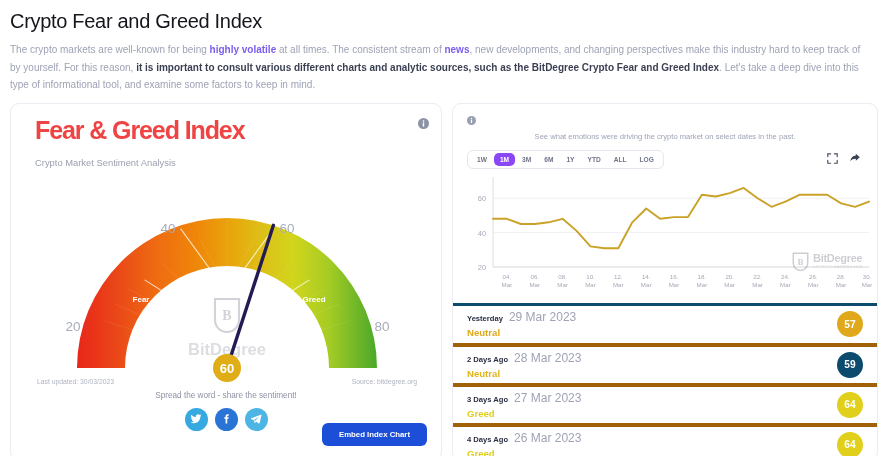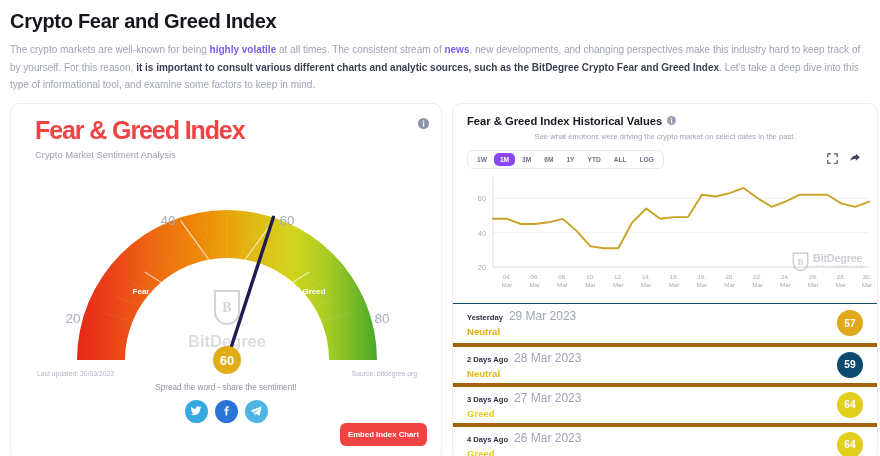--- a/index.html
+++ b/index.html
@@ -7,21 +7,21 @@
     width: 880px; height: 456px;
     background: #ffffff;
     font-family: "Liberation Sans", sans-serif;
     color: #2b2f42;
     overflow: hidden;
   }
   .page { width: 880px; height: 456px; position: relative; padding: 0 6px; }
 
   
   .page-title {
-    font-size: 20px; font-weight: bold; letter-spacing: -0.3px;
+    font-size: 20px; font-weight: normal; letter-spacing: -0.3px;
     color: #15161c; padding: 10px 4px 0 4px;
   }
   .intro {
     font-size: 10px; line-height: 1.75; color: #9ea3b5;
     padding: 8px 4px 0 4px; max-width: 876px;
   }
   .intro b { color: #3b3f52; font-weight: bold; }
   .intro a.link { color: #7b5cf0; font-weight: bold; text-decoration: none; }
 
   
@@ -33,21 +33,21 @@
     position: relative;
   }
   .card-gauge { width: 432px; height: 358px; }
   .card-hist  { width: 426px; height: 358px; }
 
   
   .gauge-head { padding: 12px 0 0 24px; }
   .gauge-title {
     font-size: 25px; font-weight: bold; letter-spacing: -1.1px; color: #ef4444;
   }
-  .gauge-sub { font-size: 9.4px; color: #9b9fae; margin-top: 4px; }
+  .gauge-sub { font-size: 9.4px; color: #9b9fae; margin-top: 12px; }
   .info-dot {
     position: absolute; top: 11px; right: 12px; width: 11px; height: 11px;
   }
   .gauge-wrap { position: relative; width: 432px; height: 215px; margin-top: 2px; }
   .gauge-wrap svg { display: block; }
   .gauge-foot {
     position: absolute; bottom: 0px; left: 0; width: 100%;
     display: flex; justify-content: space-between; padding: 0 26px;
     font-size: 6.8px; color: #b0b4c2;
   }
@@ -55,22 +55,22 @@
     text-align: center; font-size: 8.2px; color: #8d92a3; margin-top: 6px;
   }
   .socials { display: flex; justify-content: center; gap: 7px; margin-top: 8px; }
   .soc { width: 23px; height: 23px; border-radius: 50%; display: flex;
          align-items: center; justify-content: center; }
   .soc-tw { background: #36a9e0; }
   .soc-fb { background: #2a74d6; }
   .soc-tg { background: #4db5e4; }
   .embed-btn {
     position: absolute; right: 14px; bottom: 14px;
-    background: #ef4444; color: #fff; border: none; border-radius: 6px;
-    font-size: 7.8px; font-weight: bold; padding: 7px 8px;
+    background: #1d4ed8; color: #fff; border: none; border-radius: 6px;
+    font-size: 7.8px; font-weight: bold; padding: 7px 17px;
     font-family: "Liberation Sans", sans-serif; cursor: pointer;
   }
 
   
   .hist-head { padding: 11px 14px 0 14px; }
   .hist-title {
     font-size: 11.2px; font-weight: bold; color: #161821;
     display: flex; align-items: center; gap: 5px;
   }
   .hist-sub { font-size: 7.6px; color: #9ea3b5; margin-top: 5px; text-align: center; }
@@ -100,21 +100,21 @@
   .wm-txt { line-height: 1; }
   .wm-name { font-size: 11px; font-weight: bold; color: #5d6070; letter-spacing: -.3px; }
   .wm-tag { font-size: 3.4px; color: #8a8d9c; letter-spacing: .5px; margin-top: 2px; }
 
   
   .rows { padding: 0 0 0 0; }
   .hrow {
     display: flex; align-items: center; justify-content: space-between;
     height: 40px; padding: 0 14px; border-top: 4px solid #a16207;
   }
-  .hrow:first-child { border-top: 1px solid #0c4a6e; }
+  .hrow:first-child { border-top: 3px solid #0c4a6e; }
   .hrow-l { display: flex; flex-direction: column; gap: 3px; }
   .hrow-top { display: flex; align-items: baseline; gap: 6px; }
   .hrow-rel { font-size: 7.6px; font-weight: bold; color: #2b2f42; }
   .hrow-date { font-size: 12px; color: #9ea3b5; }
   .hrow-sent { font-size: 9.6px; font-weight: bold; }
   .badge {
     width: 26px; height: 26px; border-radius: 50%;
     display: flex; align-items: center; justify-content: center;
     color: #fff; font-size: 10.2px; font-weight: bold;
   }
@@ -234,21 +234,20 @@
         </div>
       </div>
 
       <button class="embed-btn">Embed Index Chart</button>
     </div>
 
     <div class="card card-hist">
 
       <div class="hist-head">
         <div class="hist-title">
-          <span>Fear &amp; Greed Index Historical Values</span>
           <span>
             <svg width="9" height="9" viewBox="0 0 11 11">
               <circle cx="5.5" cy="5.5" r="5.5" fill="#9aa0b2"></circle>
               <rect x="4.8" y="2.3" width="1.4" height="1.4" fill="#fff"></rect>
               <rect x="4.8" y="4.4" width="1.4" height="4.2" fill="#fff"></rect>
             </svg>
           </span>
         </div>
         <div class="hist-sub">See what emotions were driving the crypto market on select dates in the past.</div>
       </div>

